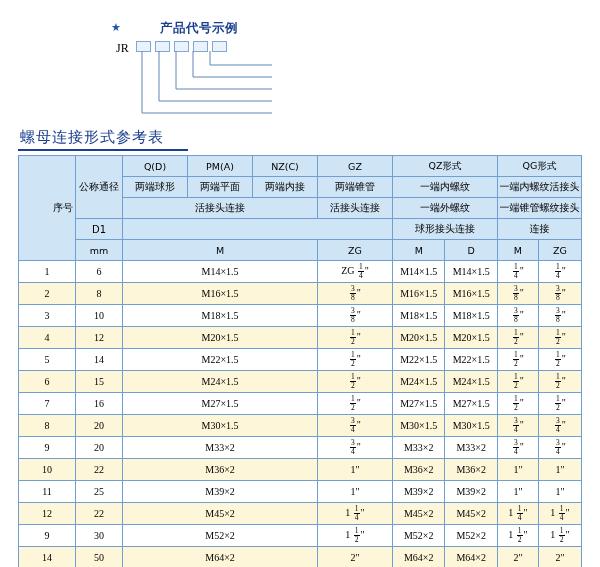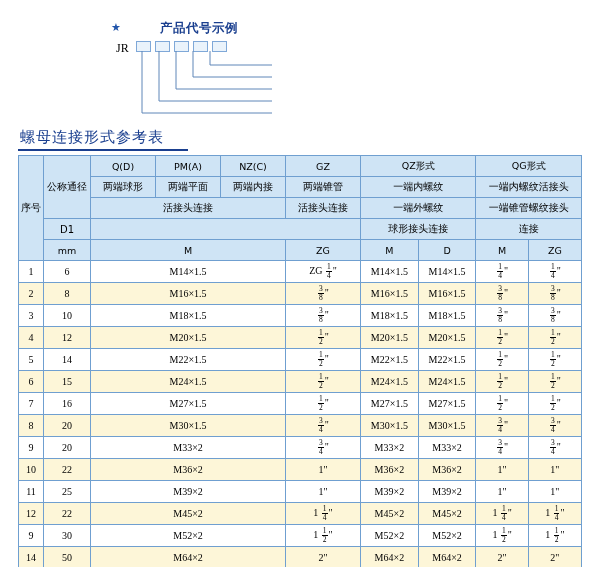--- a/index.html
+++ b/index.html
@@ -63,21 +63,21 @@
   .row-b td{background:#fdf6d8;}
   tbody td{height:19px;font-size:10px;font-family:"Liberation Serif",serif;}
   .frac{
     display:inline-block;vertical-align:middle;
     font-size:7.5px;line-height:8px;text-align:center;
     margin:0 1px;
   }
   .frac .num{display:block;border-bottom:1px solid #000;padding:0 1px;}
   .frac .den{display:block;padding:0 1px;}
   .whole{font-size:10px;}
-  .seq-col{width:24px;}
+  .seq-col{width:24px;padding-left:32px;}
 </style>
 </head>
 <body>
 
 <div class="diagram">
   <span class="star">★</span>
   <span class="diagram-title">产品代号示例</span>
   <span class="jr">JR</span>
 
   <div class="code-boxes">

